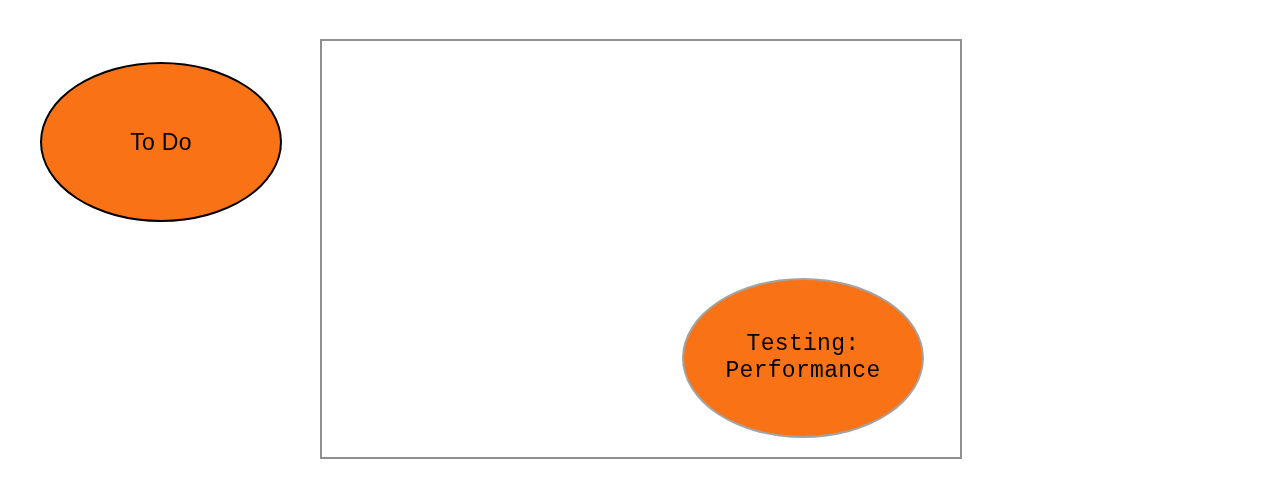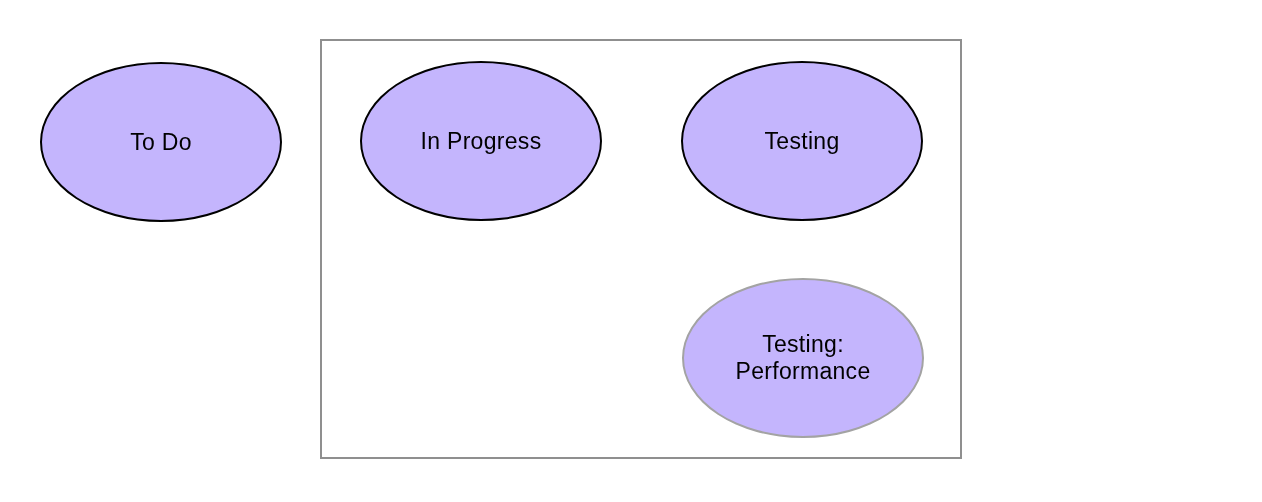--- a/index.html
+++ b/index.html
@@ -25,61 +25,56 @@
     box-sizing: border-box;
     background: transparent;
   }
   .node {
     position: absolute;
     width: 242px;
     height: 160px;
     border: 2px solid #000000;
     border-radius: 50%;
     box-sizing: border-box;
-    background: #c4b5fd;
+    background: #f97316;
     display: flex;
     align-items: center;
     justify-content: center;
   }
   .node-label {
     font-size: 23px;
     line-height: 27px;
     color: #000000;
     text-align: center;
     white-space: pre-line;
     letter-spacing: 0.3px;
   }
   .node-todo        { left: 40px;  top: 62px; }
   .node-inprogress  { left: 360px; top: 61px; }
   .node-testing     { left: 681px; top: 61px; }
   .node-done        { left: 982px; top: 61px; }
   .node-testing-performance {
     left: 682px;
     top: 278px;
     border-color: #a3a3a3;
+    font-family: Liberation Mono, monospace;
   }
 </style>
 </head>
 <body>
 
 <div class="canvas">
 
   <div class="group-box"></div>
 
   <div class="node node-todo">
     <span class="node-label">To Do</span>
   </div>
 
-  <div class="node node-inprogress">
-    <span class="node-label">In Progress</span>
-  </div>
 
-  <div class="node node-testing">
-    <span class="node-label">Testing</span>
-  </div>
 
   <div class="node node-testing-performance">
     <span class="node-label">Testing:
 Performance</span>
   </div>
 
 
 </div>
 
 </body></html>

